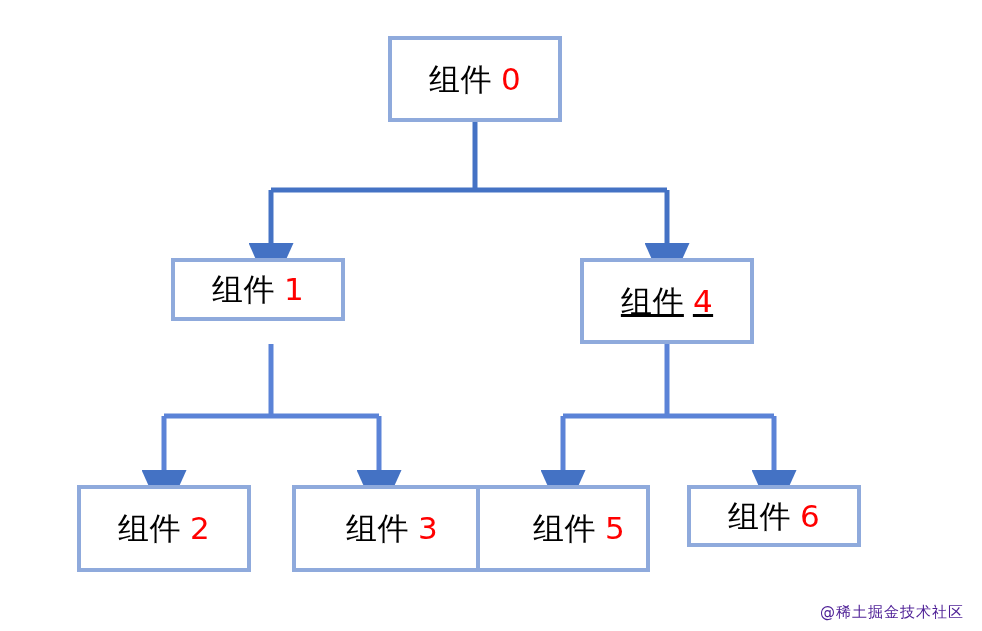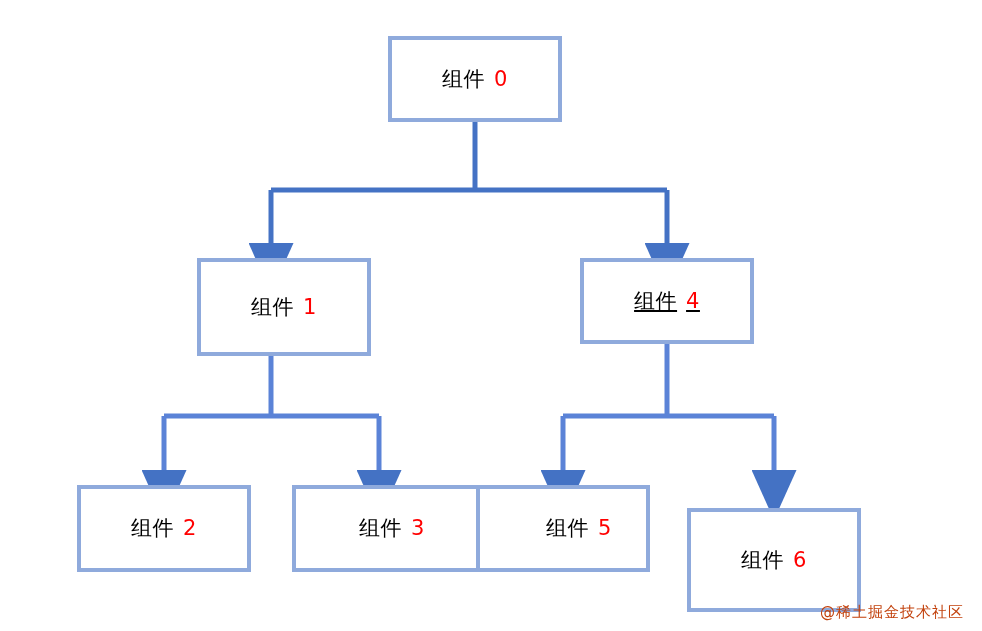--- a/index.html
+++ b/index.html
@@ -33,38 +33,38 @@
     position: absolute;
     box-sizing: border-box;
     background: #ffffff;
     border: 4px solid #8faadc;
     display: flex;
     align-items: center;
     justify-content: center;
     z-index: 2;
   }
   .node-label {
-    font-size: 21px;
+    font-size: 31px;
     line-height: 1;
     color: #000000;
     white-space: nowrap;
     letter-spacing: 0.5px;
   }
   .node-label .idx {
     color: #ff0000;
     margin-left: 9px;
     font-family: "DejaVu Sans", "Liberation Sans", sans-serif;
   }
   
   #watermark {
     position: absolute;
     right: 18px;
     bottom: 9px;
     font-size: 15px;
-    color: #c2410c;
+    color: #4c1d95;
     letter-spacing: 1px;
     white-space: nowrap;
     z-index: 3;
     margin-left: 36px;
   }
 </style>
 </head>
 <body>
 
 <div id="diagram-root">
@@ -97,21 +97,21 @@
       <path d="M 774 416 L 774 470" stroke="#5b83d7" stroke-width="5" fill="none" marker-end="url(#arrowhead)"></path>
     </g>
   </svg>
 
   <div class="node-box" style="left:388px; top:36px; width:174px; height:86px;">
     <div class="node-label">
       <span>组件</span><span class="idx">0</span>
     </div>
   </div>
 
-  <div class="node-box" style="left:197px; top:258px; width:174px; height:98px;">
+  <div class="node-box" style="left:171px; top:258px; width:174px; height:63px;">
     <div class="node-label">
       <span>组件</span><span class="idx">1</span>
     </div>
   </div>
 
   <div class="node-box" style="left:580px; top:258px; width:174px; height:86px;text-decoration:underline;">
     <div class="node-label">
       <span>组件</span><span class="idx">4</span>
     </div>
   </div>
@@ -127,21 +127,21 @@
       <span>组件</span><span class="idx">3</span>
     </div>
   </div>
 
   <div class="node-box" style="left:476px; top:485px; width:174px; height:87px;padding-left:32px;">
     <div class="node-label">
       <span>组件</span><span class="idx">5</span>
     </div>
   </div>
 
-  <div class="node-box" style="left:687px; top:508px; width:174px; height:104px;text-align:right;">
+  <div class="node-box" style="left:687px; top:485px; width:174px; height:62px;text-align:right;">
     <div class="node-label">
       <span>组件</span><span class="idx">6</span>
     </div>
   </div>
 
   <div id="watermark">@稀土掘金技术社区</div>
 
 </div>
 
 </body></html>

